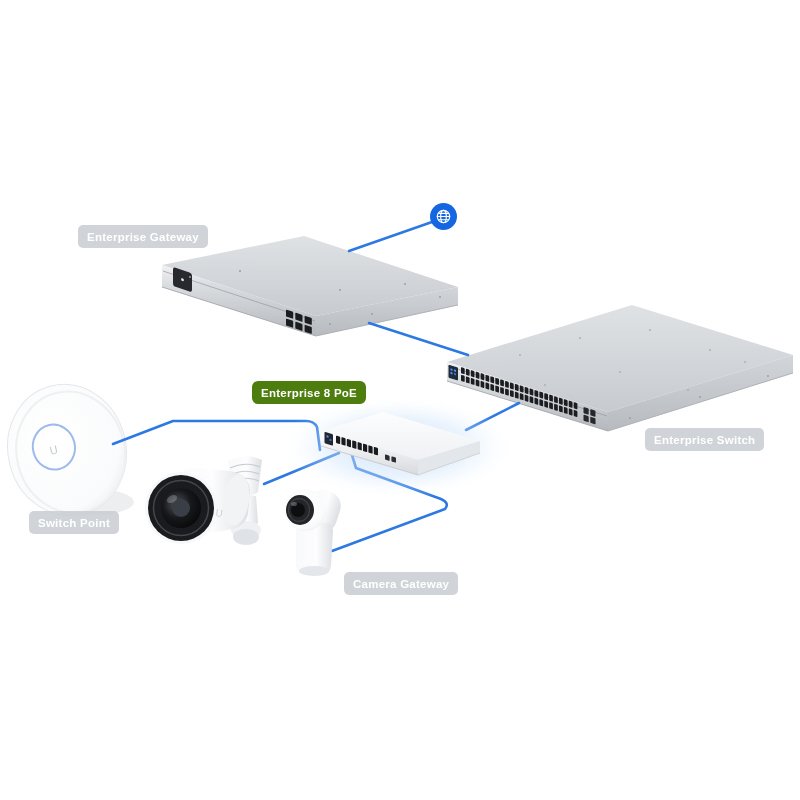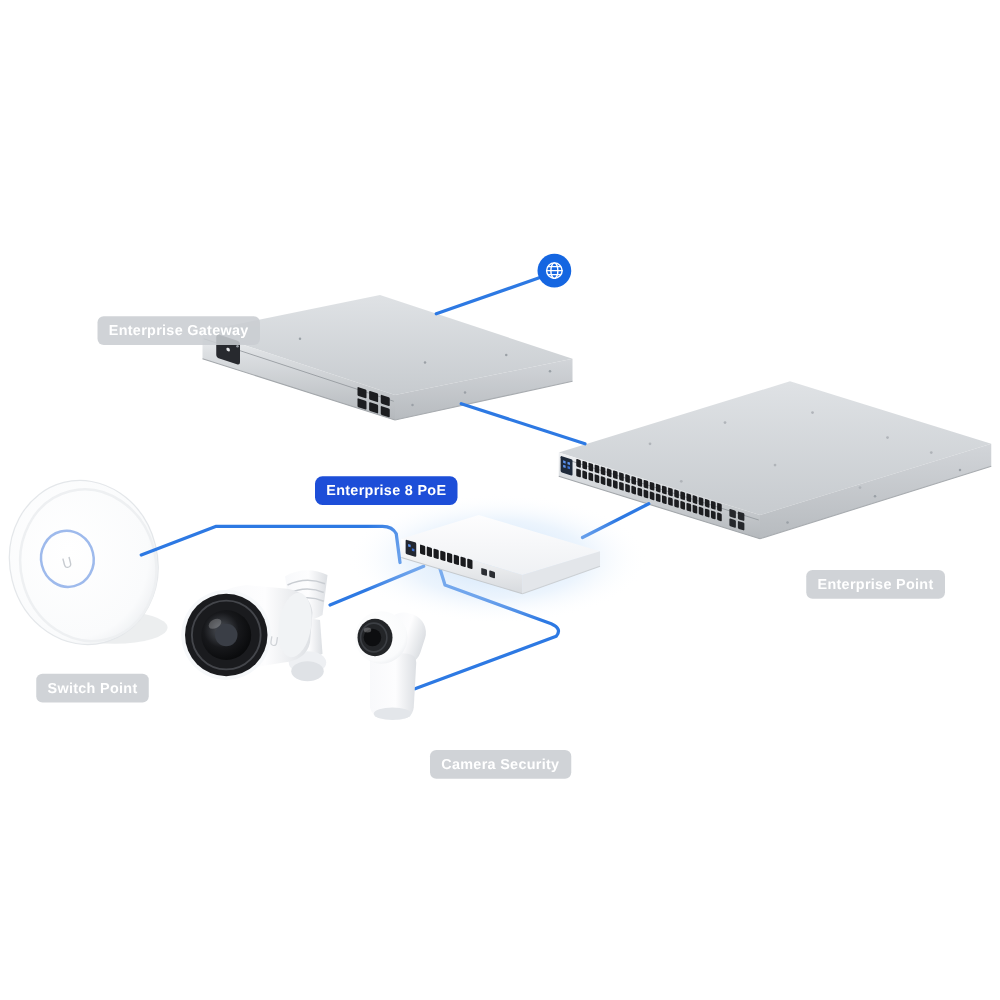--- a/index.html
+++ b/index.html
@@ -3,22 +3,22 @@
 <meta charset="utf-8">
 <style>
   html,body{margin:0;padding:0;background:#ffffff;}
   .stage{position:relative;width:800px;height:800px;background:#ffffff;overflow:hidden;
          font-family:"Liberation Sans", sans-serif;}
   .stage svg{position:absolute;left:0;top:0;}
   .label{position:absolute;display:flex;align-items:center;justify-content:center;
          height:23px;padding:0 9px;border-radius:5px;
          font-size:11.5px;font-weight:bold;letter-spacing:.25px;color:#ffffff;
          white-space:nowrap;}
-  .label-gray{background:rgba(201,205,210,0.88);margin-top:28px;}
-  .label-blue{background:#1d4ed8;border-radius:6px;text-align:right;}
+  .label-gray{background:rgba(201,205,210,0.88);}
+  .label-blue{background:#4d7c0f;border-radius:6px;text-align:right;}
 </style>
 </head>
 <body>
 
 <div class="stage">
 <svg width="800" height="800" viewBox="0 0 800 800">
   <defs>
     <linearGradient id="gTop" x1="0" y1="0" x2="0" y2="1">
       <stop offset="0" stop-color="#dfe2e5"></stop>
           <stop offset="1" stop-color="#c7cbcf"></stop>
@@ -269,16 +269,16 @@
       <ellipse cx="300" cy="510" rx="14" ry="15" fill="#232528"></ellipse>
       <ellipse cx="299" cy="510" rx="10.5" ry="11.5" fill="none" stroke="#3c3f44" stroke-width="1.3"></ellipse>
       <circle cx="298" cy="510" r="7" fill="#0d0e10"></circle>
       <ellipse cx="294" cy="504" rx="3" ry="2" fill="#ffffff" opacity="0.25"></ellipse>
     </g>
   </g>
 </svg>
 
   <div class="label label-gray" style="left:78px;top:225px">Enterprise Gateway</div>
   <div class="label label-blue" style="left:252px;top:381px">Enterprise 8 PoE</div>
-  <div class="label label-gray" style="left:645px;top:428px">Enterprise Point</div>
+  <div class="label label-gray" style="left:645px;top:428px">Enterprise Switch</div>
   <div class="label label-gray" style="left:29px;top:511px">Switch Point</div>
-  <div class="label label-gray" style="left:344px;top:572px">Camera Security</div>
+  <div class="label label-gray" style="left:344px;top:572px">Camera Gateway</div>
 </div>
 
 </body></html>

